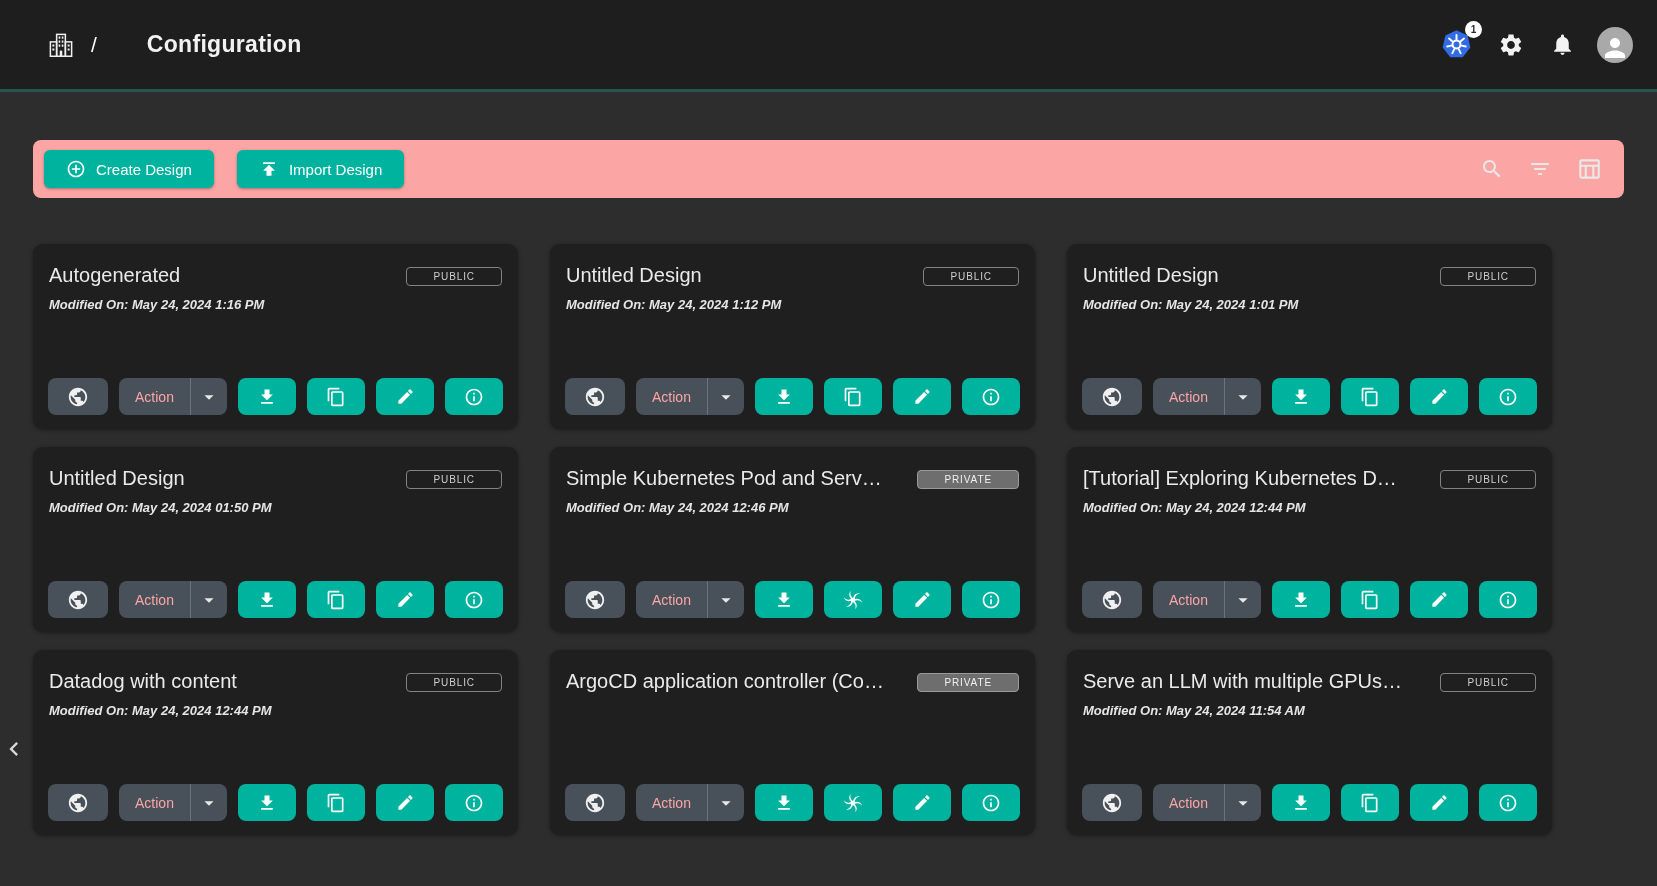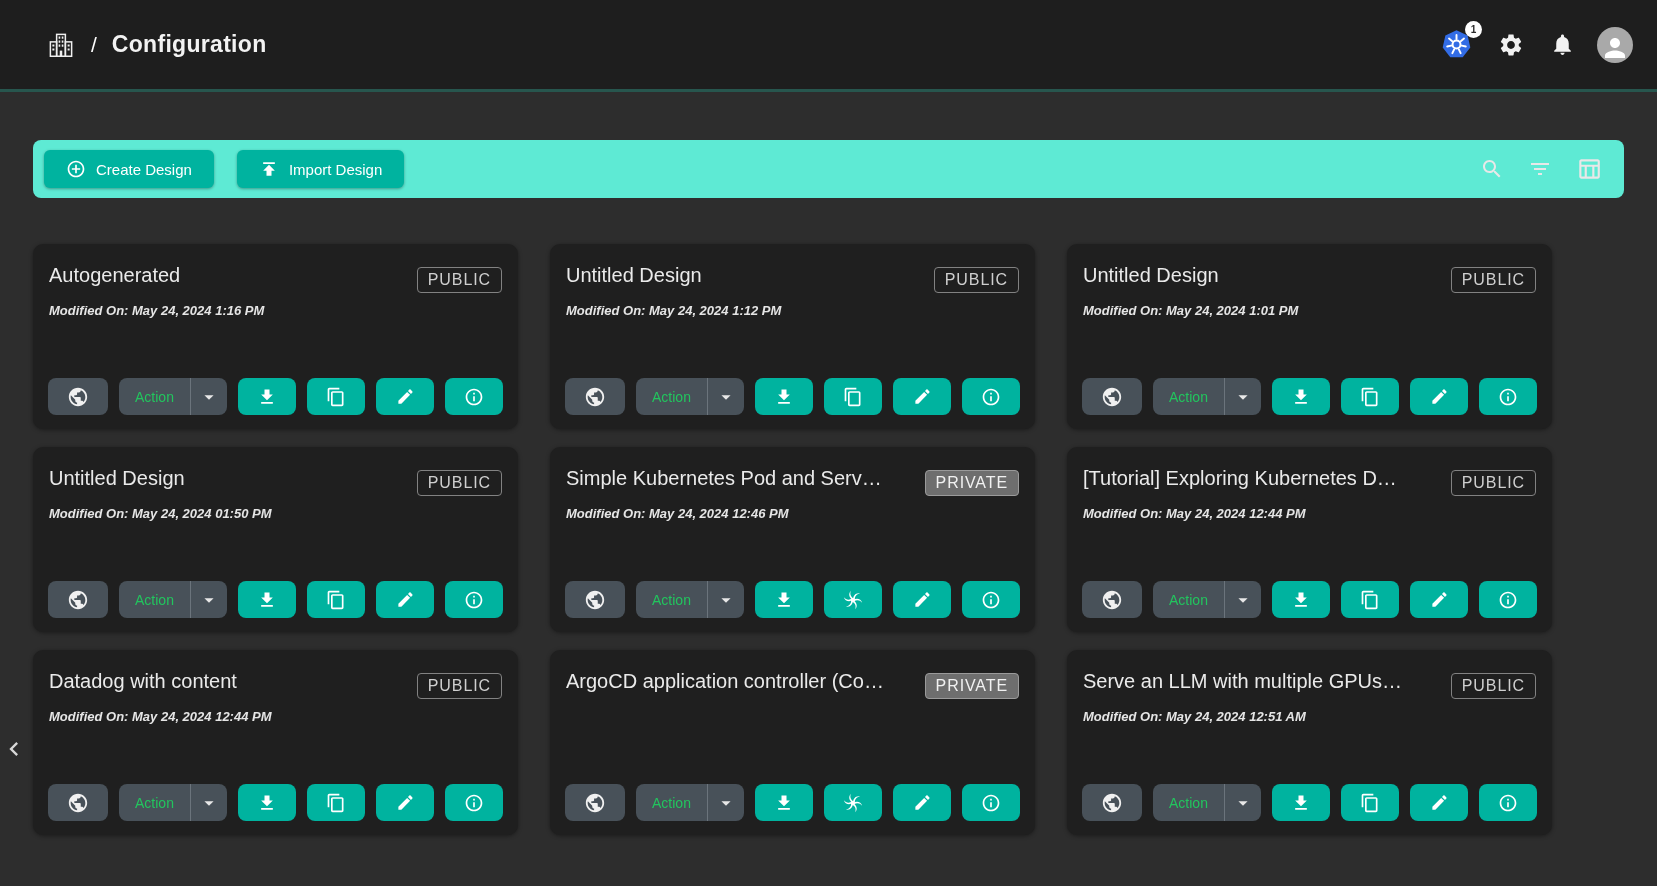--- a/index.html
+++ b/index.html
@@ -15,21 +15,21 @@
     height: 92px;
     background: #1e1e1e;
     border-bottom: 3px solid #27564e;
     display: flex;
     align-items: center;
     justify-content: space-between;
     padding: 0 24px 0 46px;
   }
   .brand { display: flex; align-items: center; }
   .brand .sep { color: #ffffff; font-size: 21px; margin: 0 15px; }
-  .page-title { color: #f2f2f2; font-size: 23px; font-weight: 700; letter-spacing: .3px; }
+  .page-title { color: #f2f2f2; font-size: 23px; font-weight: 700; letter-spacing: .3px; margin-left: 35px; }
   .header-right { display: flex; align-items: center; gap: 18px; }
   .icon-btn {
     background: transparent; border: none; cursor: pointer;
     display: flex; align-items: center; justify-content: center;
     position: relative; padding: 4px;
   }
   .k8s-badge {
     position: absolute; top: -4px; right: -6px;
     width: 17px; height: 17px; border-radius: 50%;
     background: #ffffff; color: #2b2b2b;
@@ -40,21 +40,21 @@
     width: 36px; height: 36px; border-radius: 50%;
     background: #a9a9a9; overflow: hidden;
     display: flex; align-items: center; justify-content: center;
     border: none; cursor: pointer;
   }
 
   
   .toolbar {
     margin: 48px 33px 16px 33px;
     height: 58px;
-    background: #5eead4;
+    background: #fca5a5;
     border-radius: 8px;
     display: flex;
     padding: 0 18px 0 11px;
   }
   .toolbar .left { display: flex; align-items: center; gap: 23px; }
   .teal-btn {
     height: 38px;
     background: #00B39F;
     color: #ffffff;
     border: none; border-radius: 6px;
@@ -82,22 +82,22 @@
     border-radius: 10px;
     padding: 20px 16px;
     box-shadow: 0 1px 4px rgba(0,0,0,.4);
   }
   .card-head { display: flex; justify-content: space-between; align-items: flex-start; }
   .card-title {
     color: #eaeaea; font-size: 20px; font-weight: 400;
     white-space: nowrap; overflow: hidden; max-width: 360px;
   }
   .badge {
-    font-size: 16px; letter-spacing: .9px;
-    padding: 3px 10px; border-radius: 4px;
+    font-size: 10px; letter-spacing: .9px;
+    padding: 3px 26px; border-radius: 4px;
     margin-top: 3px; flex-shrink: 0;
   }
   .badge-public { background: transparent; border: 1px solid #828282; color: #cfcfcf; }
   .badge-private { background: #6e6e6e; border: 1px solid #9a9a9a; color: #f1f1f1; }
   .card-modified {
     margin-top: 10px;
     color: #e5e5e5; font-size: 13px;
     font-style: italic; font-weight: 700;
   }
   .card-actions {
@@ -107,21 +107,21 @@
   .btn {
     height: 37px; border: none; border-radius: 8px;
     display: flex; align-items: center; justify-content: center;
     cursor: pointer;
   }
   .btn.dark { background: #485159; }
   .btn.teal { background: #00B39F; flex: 1; }
   .btn.globe { width: 60px; }
   .btn.split { width: 108px; padding: 0; overflow: hidden; }
   .split-label {
-    flex: 1; color: #22c55e; font-size: 14px; text-align: center; cursor: pointer;
+    flex: 1; color: #fca5a5; font-size: 14px; text-align: center; cursor: pointer;
   }
   .split-divider { width: 1px; height: 37px; background: #6b747c; }
   .split-arrow { width: 36px; display: flex; align-items: center; justify-content: center; cursor: pointer; }
   .copy-wrap, .spiral-wrap { display: flex; align-items: center; justify-content: center; }
 
   
   .drawer-toggle {
     position: absolute; left: 0; top: 735px;
     background: transparent; border: none; cursor: pointer; padding: 0;
   }
@@ -695,21 +695,21 @@
         </span>
       </button>
     </div>
   </div>
 
   <div class="card">
     <div class="card-head">
       <div class="card-title">Serve an LLM with multiple GPUs…</div>
       <span class="badge badge-public">PUBLIC</span>
     </div>
-    <div class="card-modified">Modified On: May 24, 2024 12:51 AM</div>
+    <div class="card-modified">Modified On: May 24, 2024 11:54 AM</div>
     <div class="card-actions variant-copy">
       <button class="btn dark globe">
         <span style="display:flex;">
           <svg width="22" height="22" viewBox="0 0 24 24" fill="#f0f0f0">
               <path d="M12 2C6.48 2 2 6.48 2 12s4.48 10 10 10 10-4.48 10-10S17.52 2 12 2zm-1 17.93c-3.95-.49-7-3.85-7-7.93 0-.62.08-1.21.21-1.79L9 15v1c0 1.1.9 2 2 2v1.93zm6.9-2.54c-.26-.81-1-1.39-1.9-1.39h-1v-3c0-.55-.45-1-1-1H8v-2h2c.55 0 1-.45 1-1V7h2c1.1 0 2-.9 2-2v-.41c2.93 1.19 5 4.06 5 7.41 0 2.08-.8 3.97-2.1 5.39z"></path>
             </svg>
         </span>
       </button>
       <div class="btn dark split">
         <span class="split-label">Action</span>

